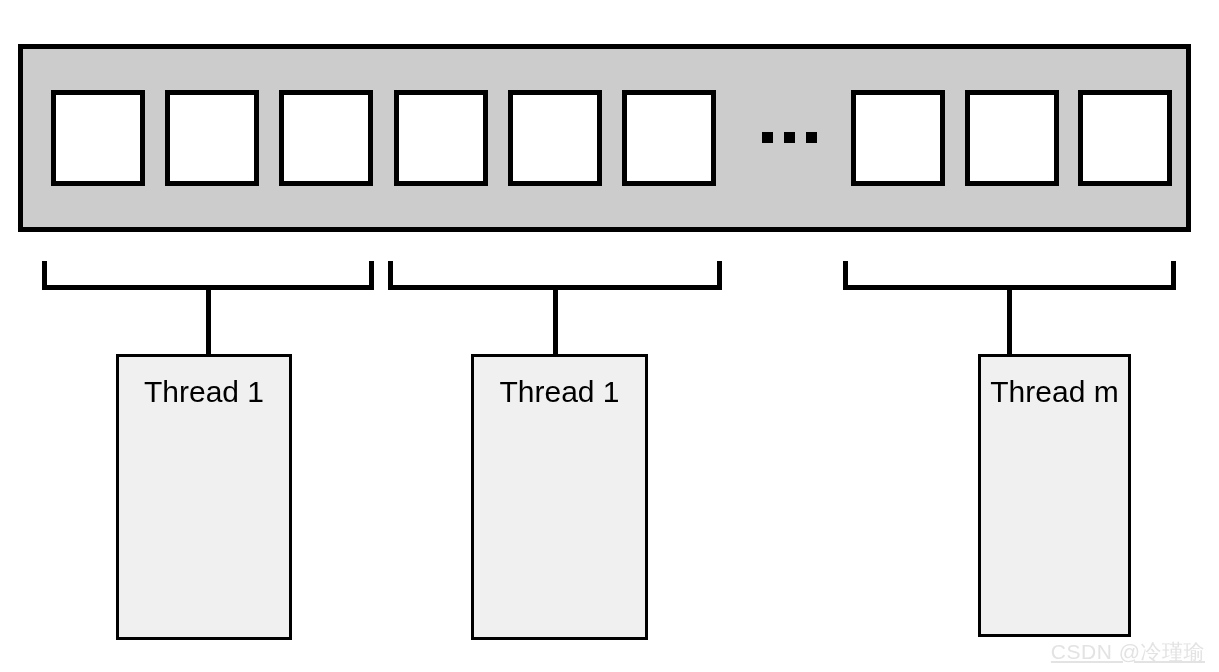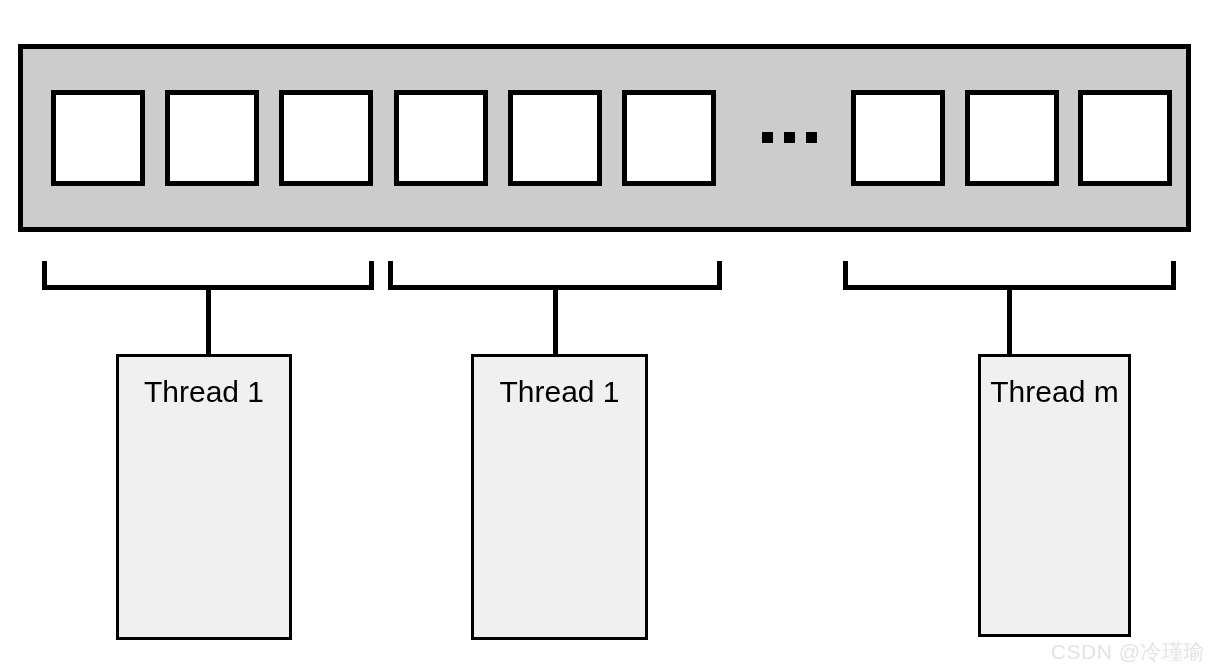--- a/index.html
+++ b/index.html
@@ -81,20 +81,21 @@
   
   .watermark {
     position: absolute;
     right: 14px;
     bottom: 6px;
     font-size: 21px;
     color: #e3e3e3;
     font-family: "Liberation Sans", sans-serif;
     white-space: nowrap;
     letter-spacing: 0.5px;
+    text-decoration: underline;
   }
 </style>
 </head>
 <body>
 
 <div id="canvas">
 
   <div class="pool" id="pool" style="left: 18px; top: 44px; width: 1173px; height: 188px;"></div>
 
   <div id="slots-layer">

